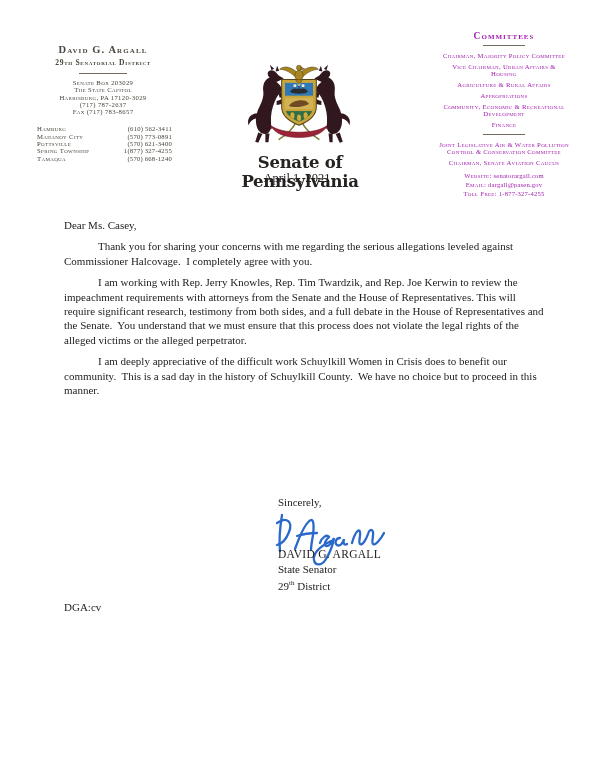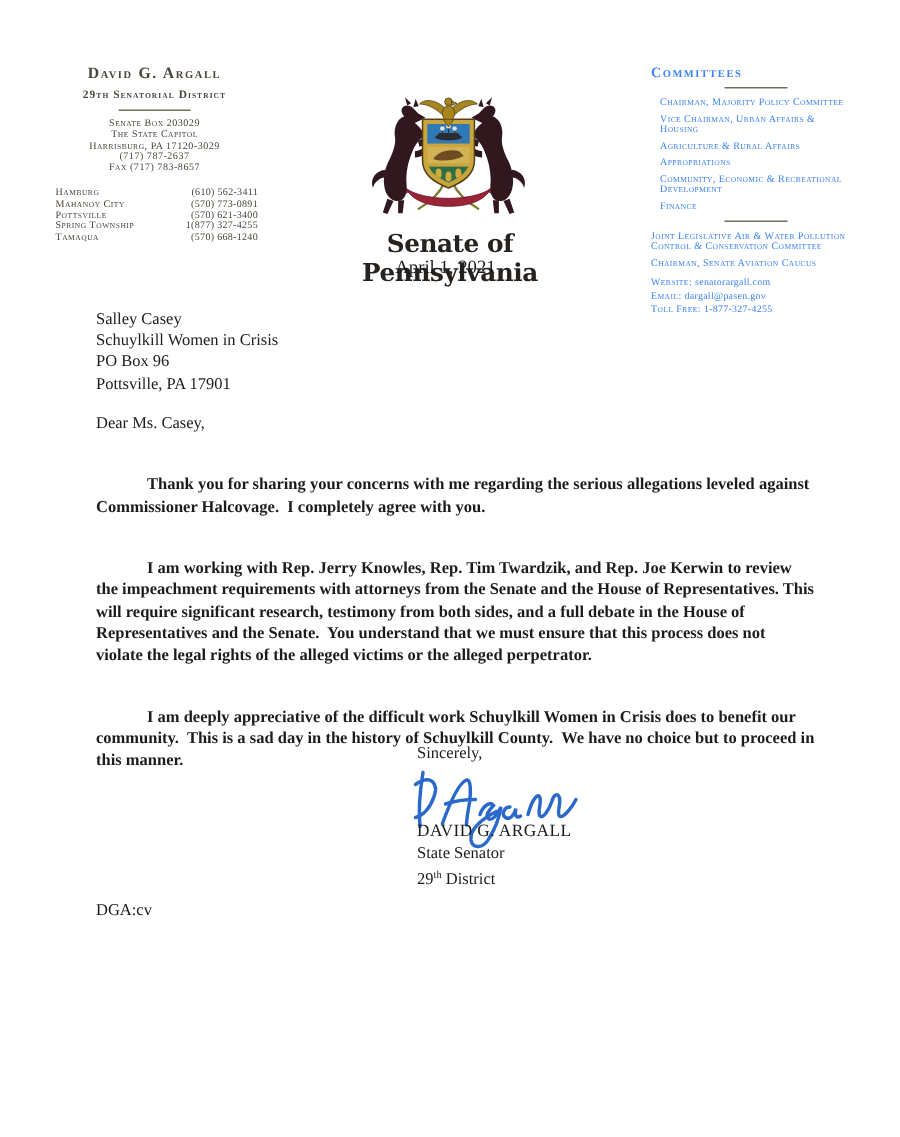--- a/index.html
+++ b/index.html
@@ -29,37 +29,37 @@
     position: absolute; left: 220px; top: 153px; width: 160px; text-align: center;
     font-family: "DejaVu Serif", serif; font-weight: bold; font-size: 16.5px;
     letter-spacing: -0.3px; color: #262220;
   }
   .seal-date {
     position: absolute; left: 220px; top: 171px; width: 154px; text-align: center;
     font-size: 12.5px; color: #1c1c1c;
   }
   
   .hdr-right {
-    position: absolute; left: 434px; top: 44px; width: 140px;
-    color: #3b82f6;
+    position: absolute; left: 434px; top: 31px; width: 140px;
+    text-align: center; color: #a21caf;
   }
   .committees-title { font-size: 9.5px; font-weight: bold; letter-spacing: 1px; }
   .rule-right { width: 42px; margin: 4px auto 6px auto; }
   .rule-mid { width: 42px; margin: 5px auto 6px auto; }
   .committee-list { font-size: 6.7px; line-height: 7.4px; letter-spacing: 0.3px; }
   .committee-list > div { max-width: 128px; margin: 0 auto 3.5px auto; }
   .joint-list { font-size: 6.7px; line-height: 7.4px; letter-spacing: 0.3px; }
   .joint-list > div { margin: 0 auto 3.5px auto; }
   .contact-lines { margin-top: 5px; font-size: 6.6px; line-height: 9px; letter-spacing: 0.3px; }
   .contact-value { font-variant: normal; letter-spacing: 0.2px; }
   
   .body-block { position: absolute; left: 64px; top: 206px; width: 480px; font-size: 11px; line-height: 14.4px; }
   .recipient div { line-height: 14.2px; }
   .salutation { margin-top: 12px; }
-  .para { margin-top: 27px; text-indent: 34px; white-space: pre-wrap; font-weight: bold; }
+  .para { margin-top: 7px; text-indent: 34px; white-space: pre-wrap; }
   
   .closing-word { position: absolute; left: 278px; top: 496px; font-size: 11px; }
   .signature-svg { position: absolute; left: 272px; top: 510px; width: 116px; height: 58px; }
   .sig-block { position: absolute; left: 278px; top: 547px; font-size: 11px; line-height: 14.6px; }
   .sig-name { font-size: 11.5px; letter-spacing: 0.3px; }
   .sig-district sup { font-size: 7px; vertical-align: super; margin-top: 48px; }
   .reference { position: absolute; left: 64px; top: 601px; font-size: 11px; }
 </style>
 </head>
 <body>
@@ -186,26 +186,20 @@
         <span class="contact-value">dargall@pasen.gov</span>
       </div>
       <div>
         <span class="sc">Toll Free:</span>
         <span class="contact-value">1-877-327-4255</span>
       </div>
     </div>
   </div>
 
   <div class="body-block">
-    <div class="recipient">
-        <div>Salley Casey</div>
-        <div>Schuylkill Women in Crisis</div>
-        <div>PO Box 96</div>
-        <div>Pottsville, PA 17901</div>
-      </div>
     <div class="salutation">Dear Ms. Casey,</div>
     <p class="para">Thank you for sharing your concerns with me regarding the serious allegations leveled against Commissioner Halcovage.  I completely agree with you.</p>
     <p class="para">I am working with Rep. Jerry Knowles, Rep. Tim Twardzik, and Rep. Joe Kerwin to review the impeachment requirements with attorneys from the Senate and the House of Representatives. This will require significant research, testimony from both sides, and a full debate in the House of Representatives and the Senate.  You understand that we must ensure that this process does not violate the legal rights of the alleged victims or the alleged perpetrator.</p>
     <p class="para">I am deeply appreciative of the difficult work Schuylkill Women in Crisis does to benefit our community.  This is a sad day in the history of Schuylkill County.  We have no choice but to proceed in this manner.</p>
   </div>
 
   <div class="closing-word">Sincerely,</div>
 
   <svg class="signature-svg" viewBox="0 0 116 58" xmlns="http://www.w3.org/2000/svg" fill="none" stroke="#2a69c9" stroke-width="2.3" stroke-linecap="round">
     <path d="M10 5 C8 17 7 31 8 41"></path>

